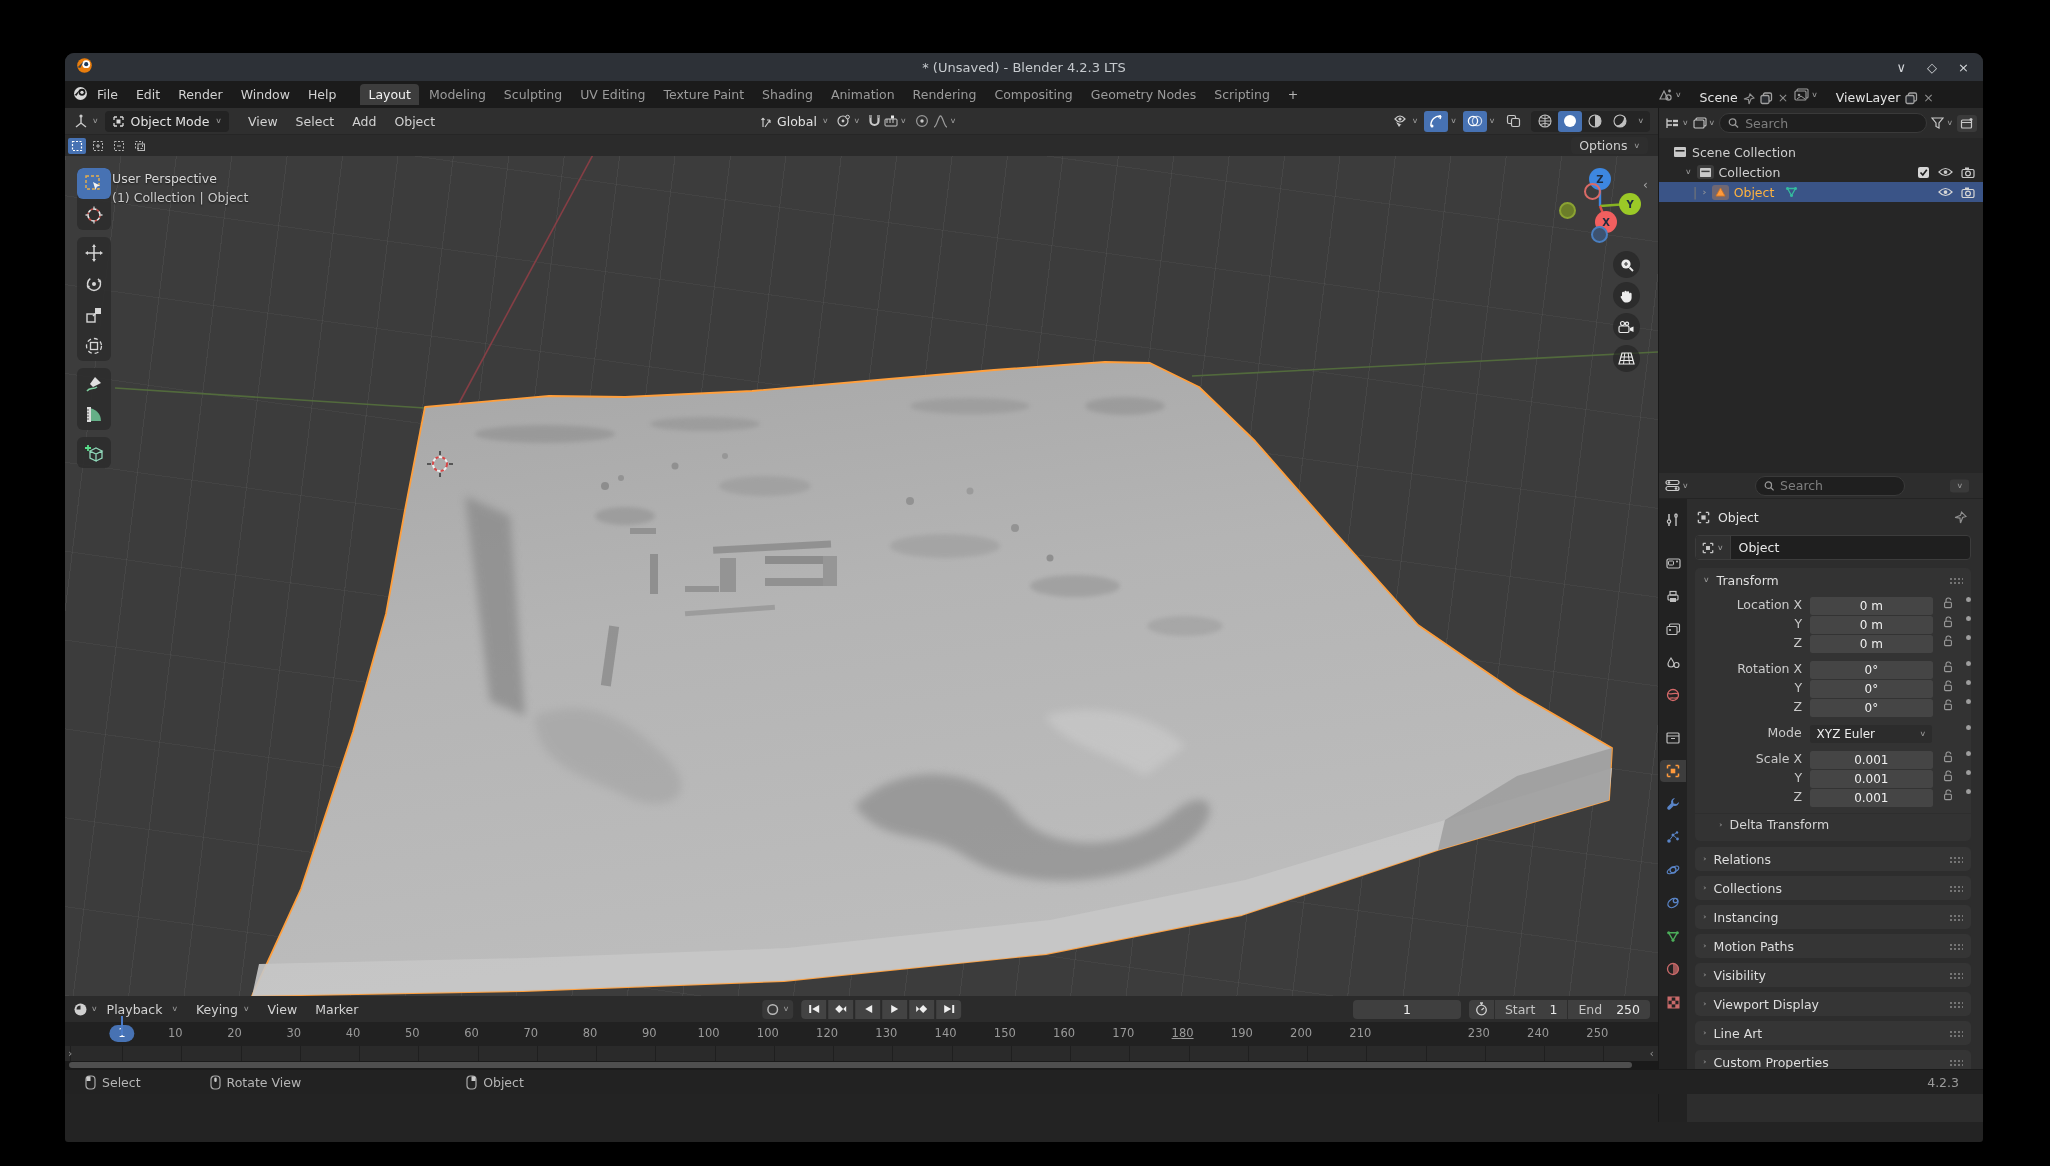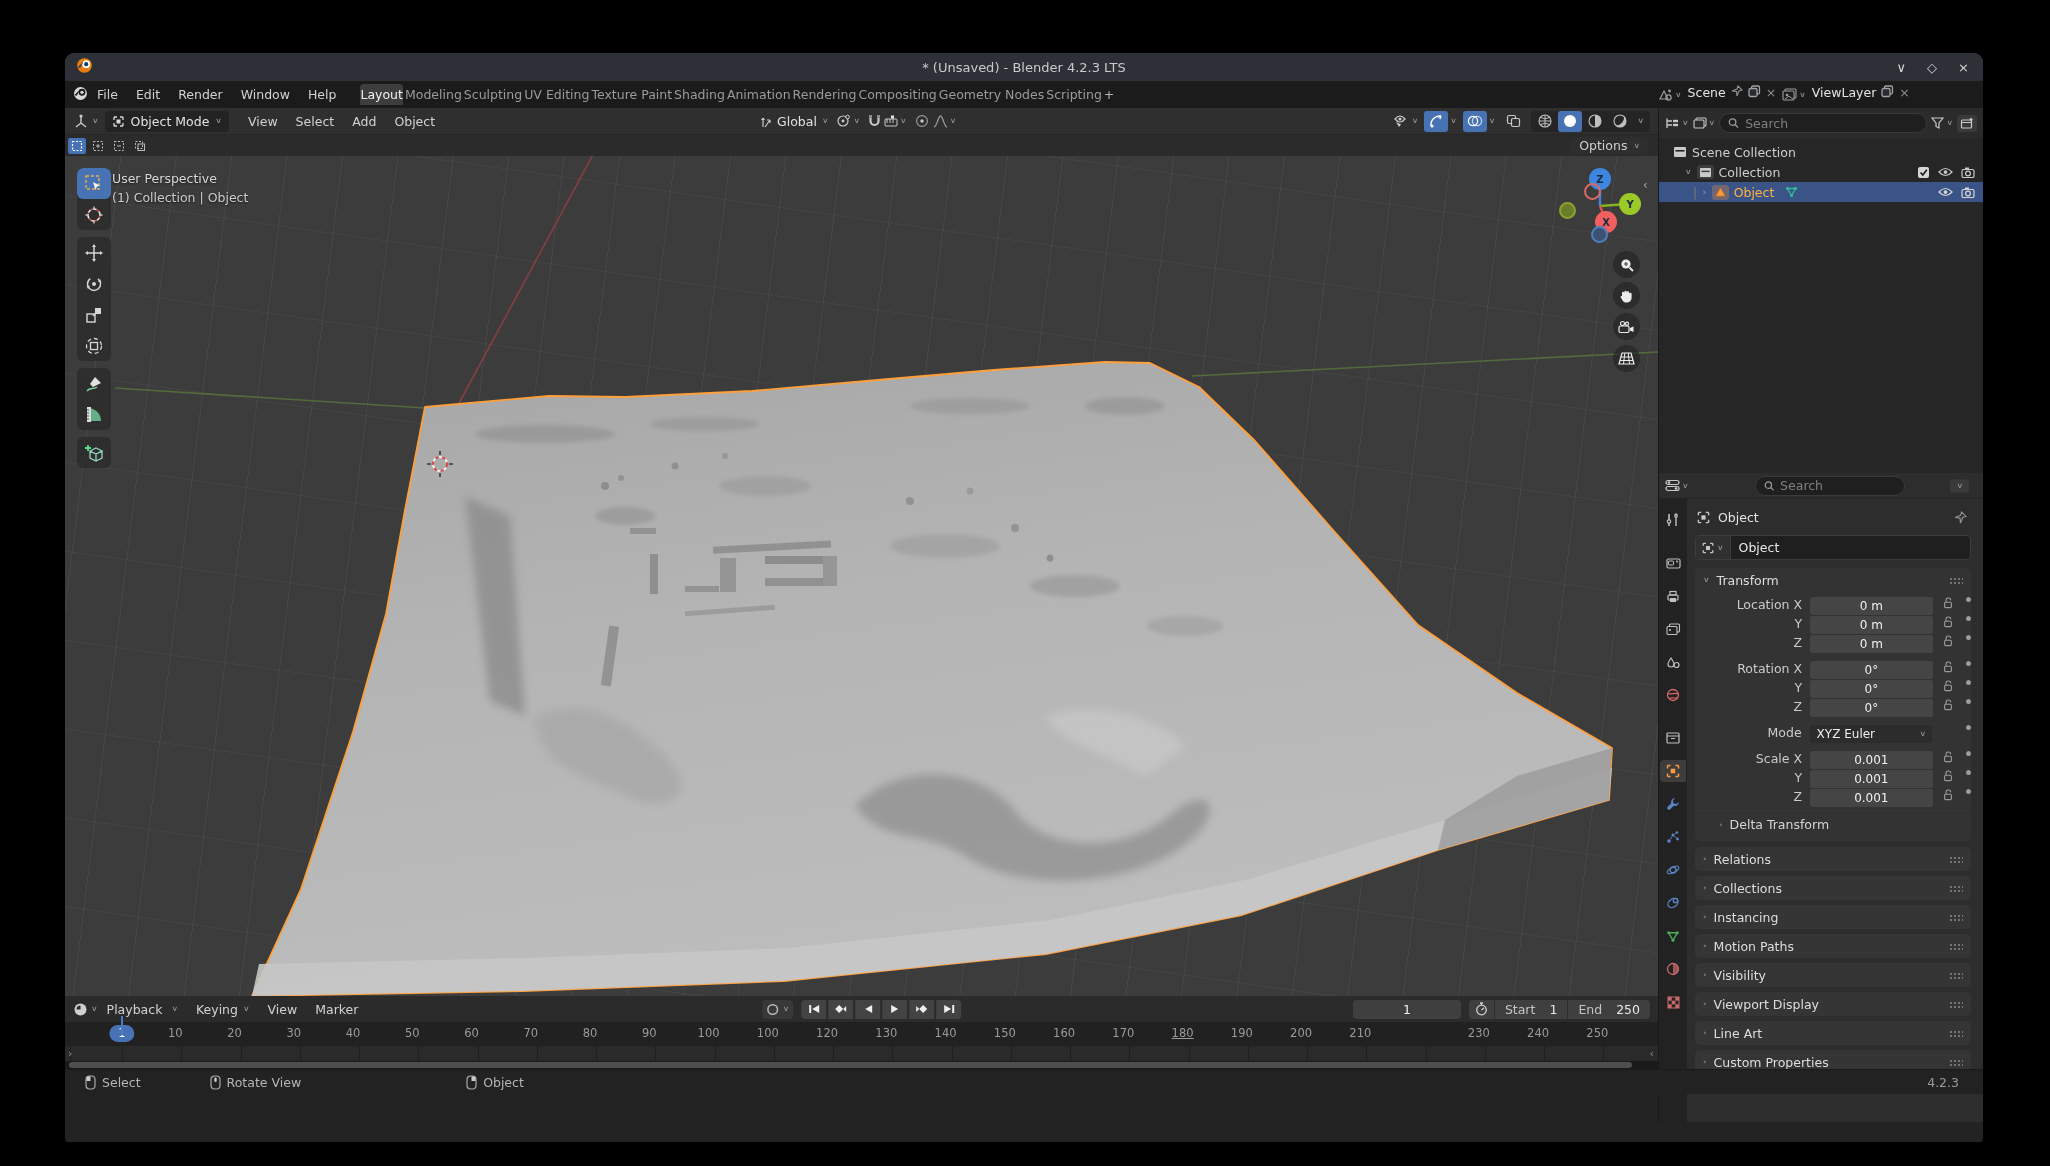--- a/index.html
+++ b/index.html
@@ -12,25 +12,25 @@
   #titlebar .title { position:absolute; left:0; right:0; text-align:center; color:#c6cace; font-size:13px; }
   .blender-logo { width:17px; height:17px; display:inline-block; }
   #titlebar .logo-wrap { margin-left:11px; z-index:2; }
   .winctl { position:absolute; right:14px; display:flex; gap:21px; color:#d4d7da; font-size:13px; z-index:2; }
   .winctl span { cursor:default; }
 
   
   #topbar { position:absolute; left:0; top:28px; width:100%; height:27px; background:#1b1b1b; display:flex; align-items:center; }
   .menu { padding:8px 9px; color:#d2d2d2; height:100%; display:flex; align-items:center; }
   .tabs { display:flex; margin-left:14px; height:100%; align-items:center; }
-  .tab { padding:3px 0; margin:16px 1px; color:#9b9b9b; border-radius:4px 4px 0 0; height:21px; line-height:16px; }
+  .tab { padding:3px 8px; margin:16px 1px; color:#9b9b9b; border-radius:4px 4px 0 0; height:21px; line-height:16px; }
   .tab.active { background:#3d3d3d; color:#f1f1f1; }
   .tab.newtab { color:#b5b5b5; }
   #topbar-right { position:absolute; right:4px; top:0; height:100%; width:322px; display:flex; align-items:center; gap:2px; }
-  .scene-field { display:flex; align-items:flex-start; gap:5px; height:20px; padding:0 4px; }
+  .scene-field { display:flex; align-items:flex-end; gap:5px; height:20px; padding:0 4px;margin-left:12px; }
   .scene-field .txt { color:#e4e4e4; }
   .mini-ic { opacity:.75; display:inline-flex; }
   .chev { color:#9a9a9a; font-size:9px; transform:scaleY(.8); }
 
   
   #toolheader { position:absolute; left:0; top:55px; width:1593px; height:27px; background:#2f2f2f; display:flex; align-items:center; border-bottom:1px solid #262626; }
   #toolsettings { position:absolute; left:0; top:82px; width:1593px; height:21px; background:#2b2b2b; display:flex; align-items:center; }
   .pill { background:#232323; border-radius:4px; height:21px; display:flex; align-items:center; padding:0 7px; gap:6px; margin-left:6px; color:#e2e2e2; }
   .hmenu { color:#d2d2d2; padding:0 9px; }
   .hgroup { position:absolute; display:flex; align-items:center; }

